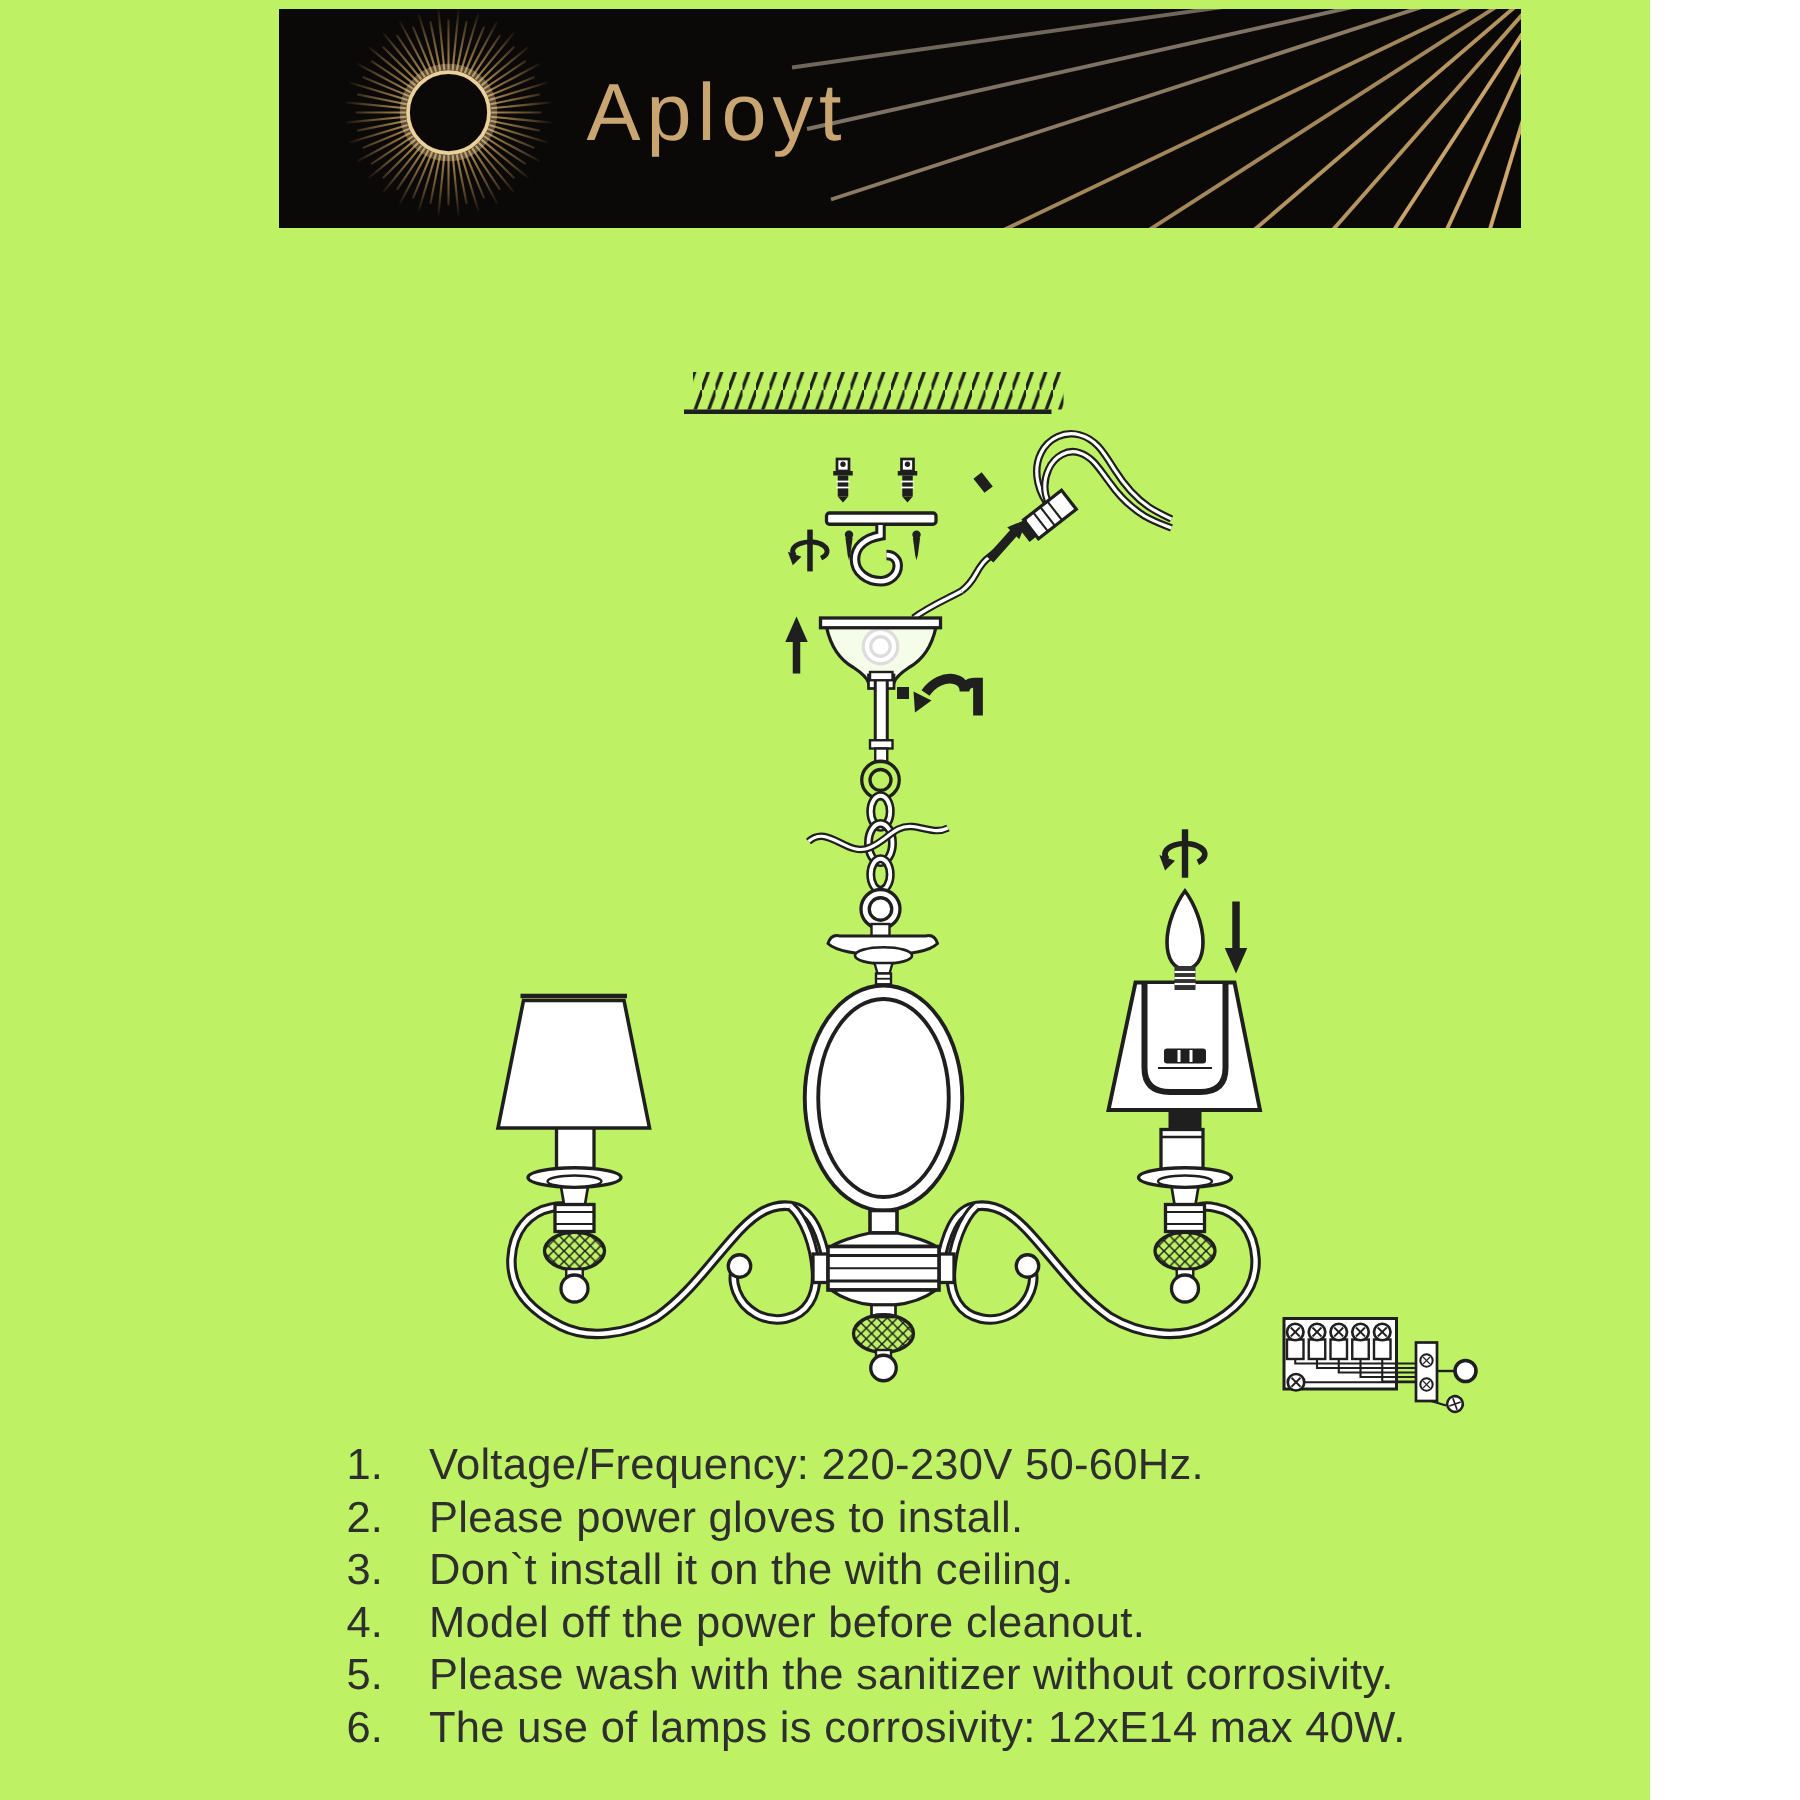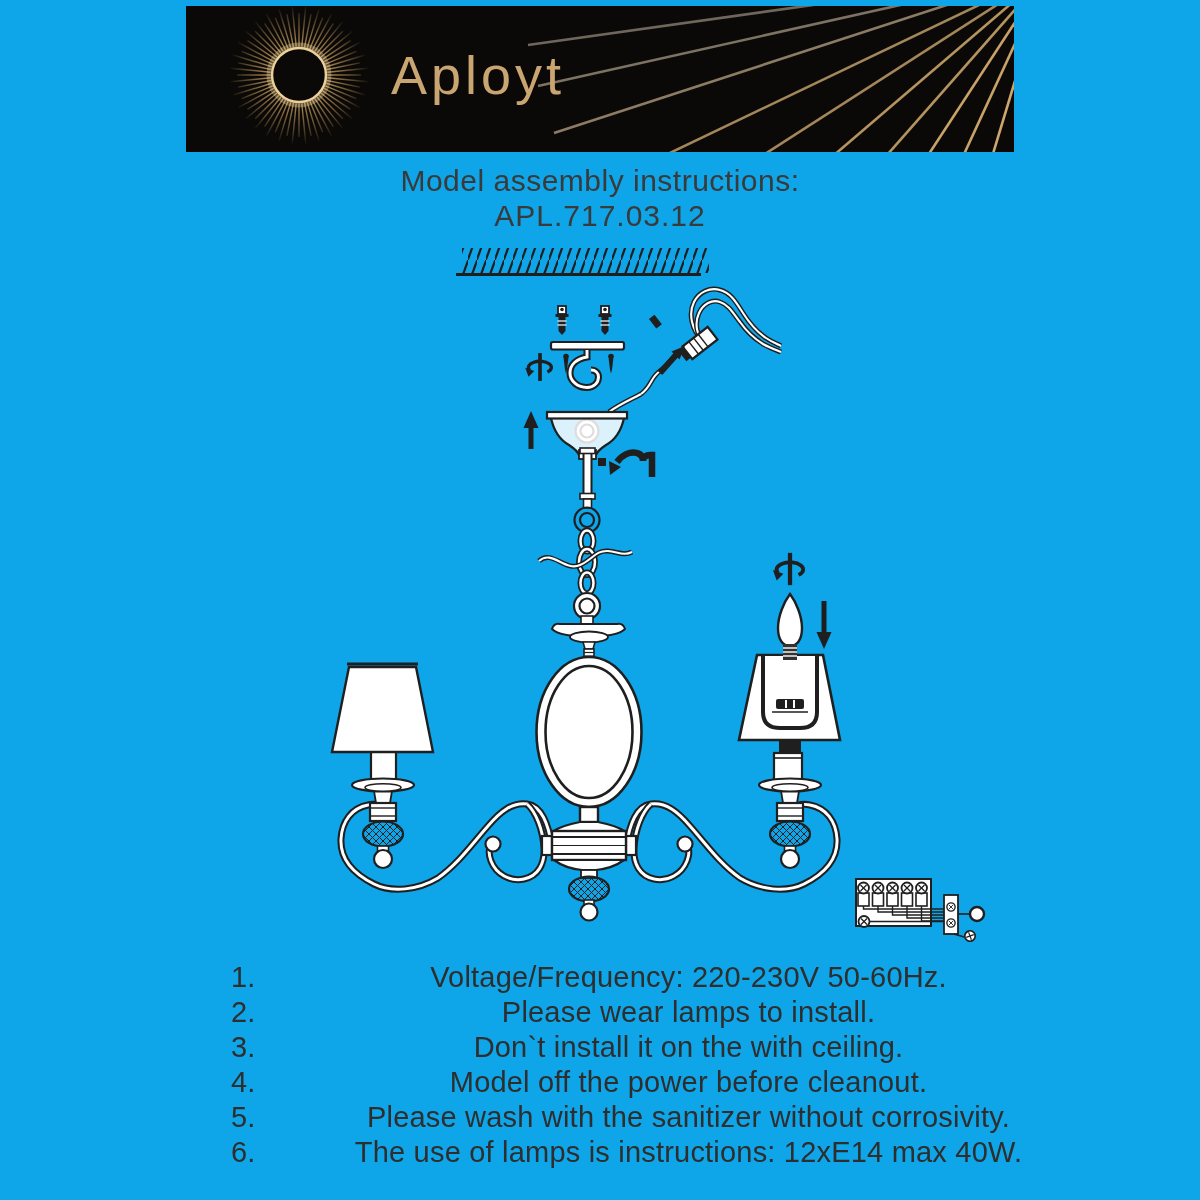--- a/index.html
+++ b/index.html
@@ -1,33 +1,33 @@
 <!DOCTYPE html>
 <html><head>
 <meta charset="utf-8">
 <style>
   html,body{margin:0;padding:0;background:#fff;}
-  .page{position:relative;width:1200px;height:1200px;background:#0ea5e9;overflow:hidden;
+  .page{position:relative;width:1100px;height:1200px;background:#bef264;overflow:hidden;
         font-family:"Liberation Sans", sans-serif;color:#333;}
   
   .band{position:absolute;left:186px;top:6px;width:828px;height:146px;background:#0b0907;overflow:hidden;}
   .band svg{position:absolute;inset:0;}
   .brand{position:absolute;left:205px;top:42px;font-size:54px;font-weight:400;color:#c9a571;
          letter-spacing:4px;line-height:1;}
   
   .titleblock{position:absolute;left:0;top:163px;width:1200px;text-align:center;color:#3a3a3a;}
   .titleblock .t1{font-size:30px;line-height:35px;letter-spacing:0.5px;}
   .titleblock .t2{font-size:30px;line-height:35px;letter-spacing:1px;}
   
   .diagram{position:absolute;inset:0;}
   
   .list{position:absolute;left:231px;top:960px;width:860px;font-size:29px;color:#2e2e2e;}
   .list .row{display:grid;grid-template-columns:55px auto;line-height:35px;margin-bottom:0px;}
   .list .num{}
-  .list .txt{letter-spacing:0.2px;text-align:center;}
+  .list .txt{letter-spacing:0.2px;}
 </style>
 </head>
 <body>
 
 <div class="page">
 
   <div class="band">
     <svg viewBox="0 0 828 146" width="828" height="146">
       <defs>
         <radialGradient id="fadeG" cx="50%" cy="50%" r="50%">
@@ -122,24 +122,20 @@
           </g>
         <circle cx="113" cy="69" r="70" fill="url(#fadeG)"></circle>
         <circle cx="113" cy="69" r="30" fill="none" stroke="#ecd09a" stroke-opacity="0.35" stroke-width="5"></circle>
         <circle cx="113" cy="69" r="26" fill="#0b0907"></circle>
         <circle cx="113" cy="69" r="27" fill="none" stroke="#ecd09a" stroke-width="2.5"></circle>
       </g>
     </svg>
     <span class="brand">Aployt</span>
   </div>
 
-  <div class="titleblock">
-    <div class="t1">Model assembly instructions:</div>
-    <div class="t2">APL.717.03.12</div>
-  </div>
 
   <svg class="diagram" viewBox="0 0 1200 1200" width="1200" height="1200">
     <defs>
       <pattern id="hatch" width="9" height="26" patternUnits="userSpaceOnUse">
         <line x1="-1" y1="28" x2="10" y2="-2" stroke="#1f1f1f" stroke-width="2.2"></line>
       </pattern>
       <pattern id="facet" width="7" height="7" patternUnits="userSpaceOnUse">
         <line x1="0" y1="0" x2="7" y2="7" stroke="#1f1f1f" stroke-width="1"></line>
         <line x1="7" y1="0" x2="0" y2="7" stroke="#1f1f1f" stroke-width="1"></line>
       </pattern>
@@ -363,32 +359,32 @@
     </g>
   </svg>
 
   <div class="list">
     <div class="row">
       <span class="num">1.</span>
       <span class="txt">Voltage/Frequency: 220-230V 50-60Hz.</span>
     </div>
     <div class="row">
       <span class="num">2.</span>
-      <span class="txt">Please wear lamps to install.</span>
+      <span class="txt">Please power gloves to install.</span>
     </div>
     <div class="row">
       <span class="num">3.</span>
       <span class="txt">Don`t install it on the with ceiling.</span>
     </div>
     <div class="row">
       <span class="num">4.</span>
       <span class="txt">Model off the power before cleanout.</span>
     </div>
     <div class="row">
       <span class="num">5.</span>
       <span class="txt">Please wash with the sanitizer without corrosivity.</span>
     </div>
     <div class="row">
       <span class="num">6.</span>
-      <span class="txt">The use of lamps is instructions: 12xE14 max 40W.</span>
+      <span class="txt">The use of lamps is corrosivity: 12xE14 max 40W.</span>
     </div>
   </div>
 </div>
 
 </body></html>

